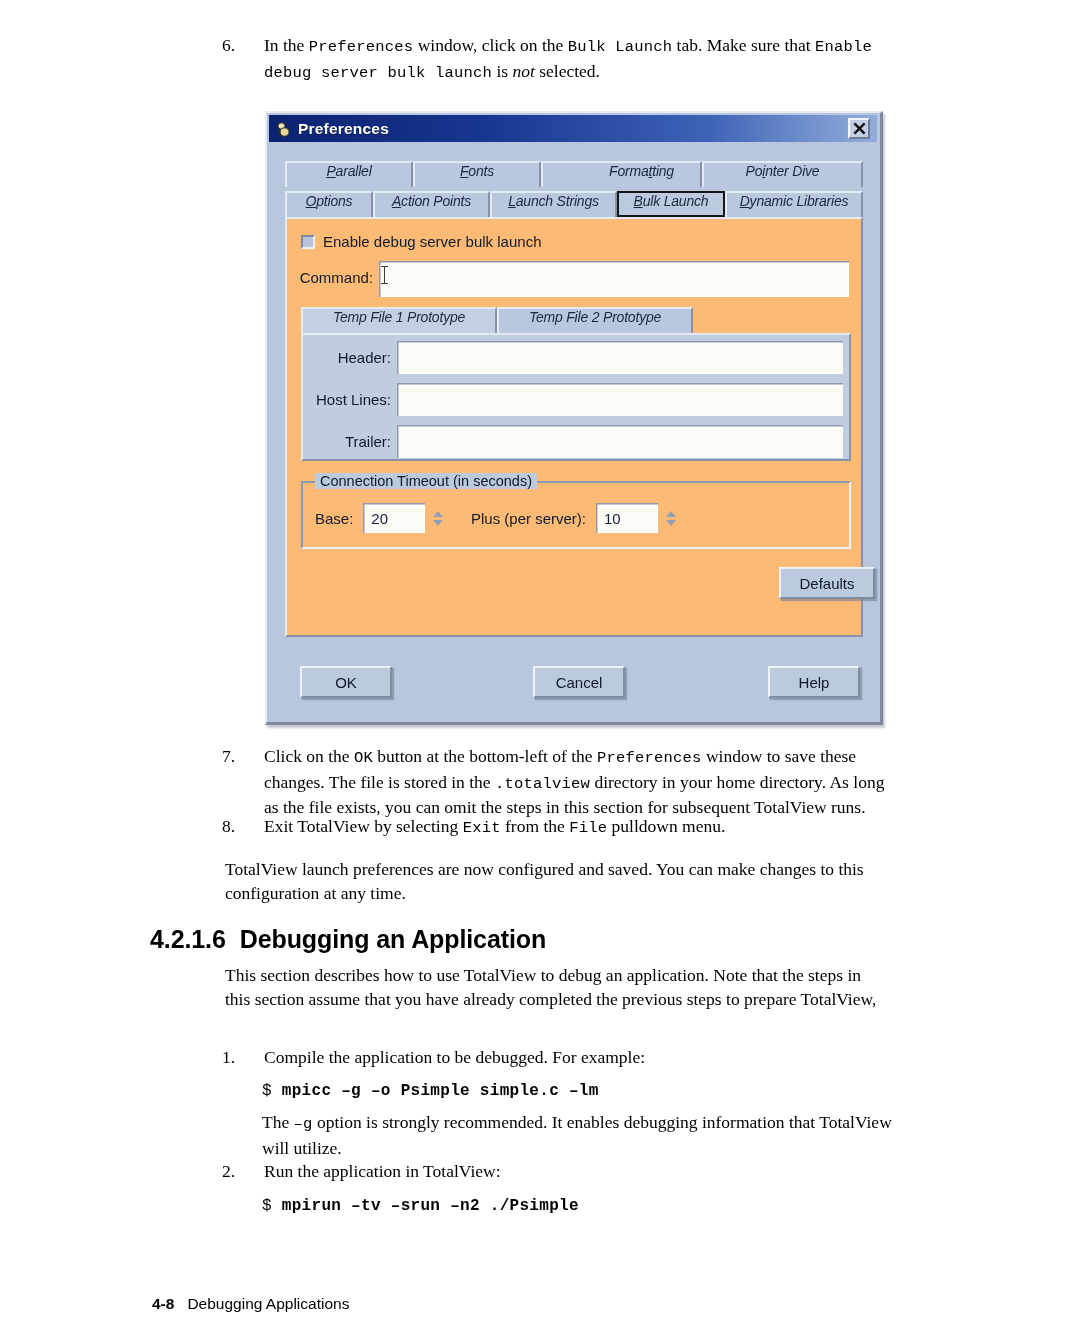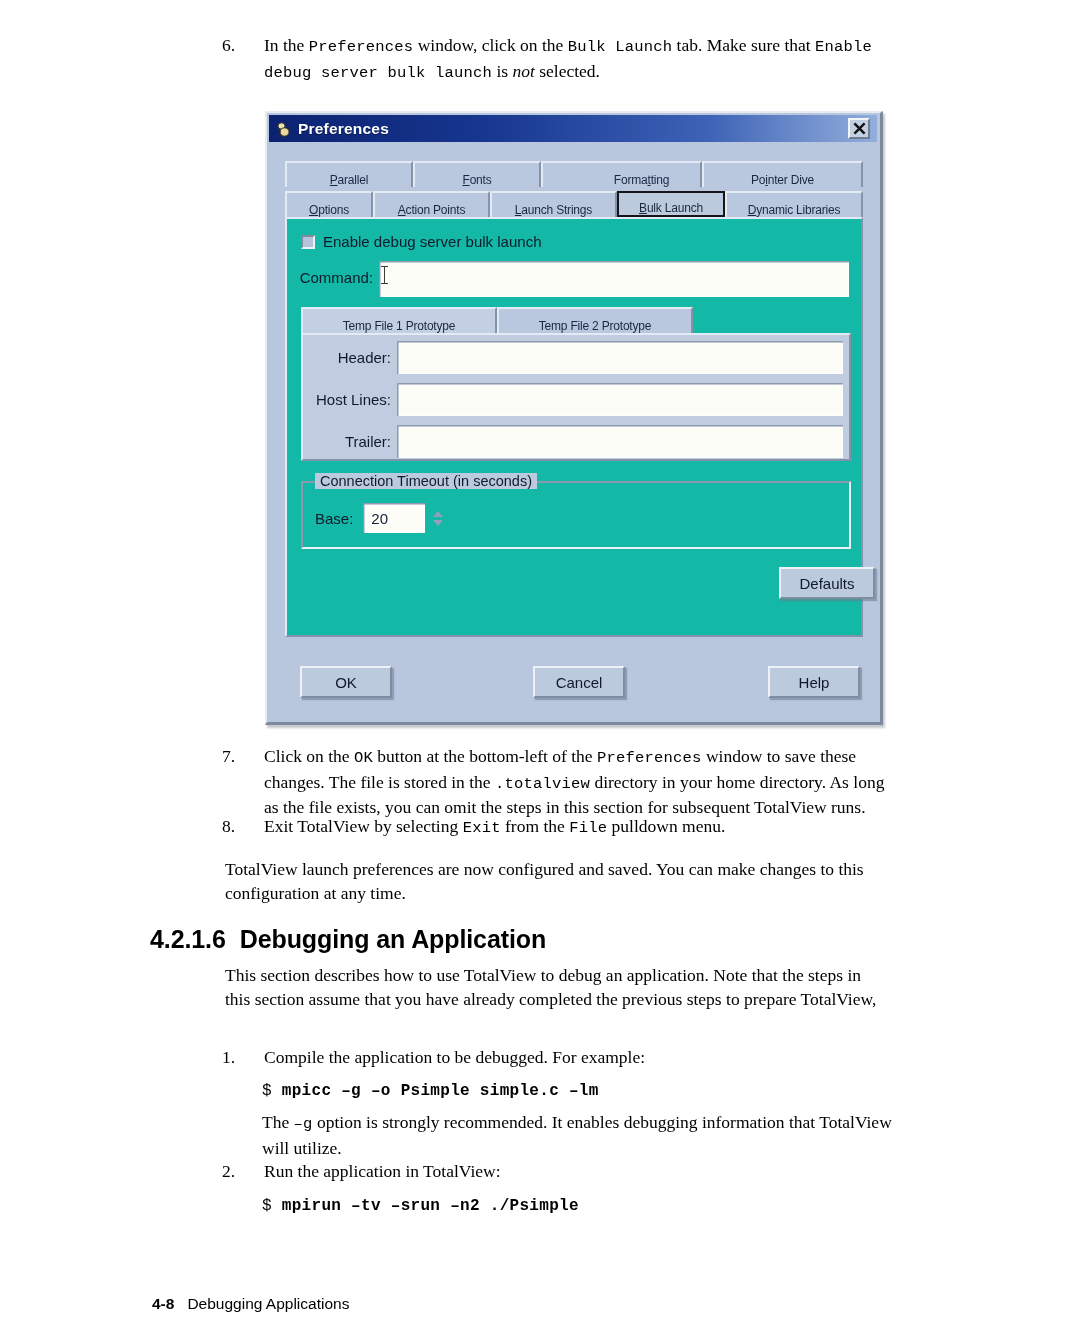--- a/index.html
+++ b/index.html
@@ -136,41 +136,42 @@
 
   
   .tabrow {
     position: absolute;
     display: flex;
     align-items: flex-end;
   }
   .tab {
     background: #b9c7df;
     color: #1b2840;
-    font-size: 12px;
+    font-size: 14px;
     height: 26px;
     display: flex;
-    align-items: flex-end;
+    align-items: flex-start;
     justify-content: center;
     box-sizing: border-box;
     border-top: 2px solid #e4eaf3;
     border-left: 2px solid #e4eaf3;
     border-right: 2px solid #8593aa;
     position: relative;
     letter-spacing: -0.2px;
+    font-style: italic;
   }
   .tab.sel {
     border: 2px solid #14161a;
     background: #bccade;
     font-weight: normal;
   }
 
   .tabpanel {
     position: absolute;
-    background: #14b8a6;
+    background: #fdba74;
     border-top: 2px solid #e4eaf3;
     border-left: 2px solid #e4eaf3;
     border-right: 2px solid #8593aa;
     border-bottom: 2px solid #8593aa;
     box-sizing: border-box;
   }
 
   .checkrow {
     position: absolute;
     display: flex;
@@ -390,20 +391,28 @@
 
         <div class="spin-wrap" style="left:12px; top:20px;">
           <span class="fieldlabel" style="position:relative; left:0; top:0; width:auto; margin-right:10px;">Base:</span>
           <span class="spinbox">20</span>
           <span class="spin-arrows">
             <span class="up"></span>
             <span class="dn"></span>
           </span>
         </div>
 
+        <div class="spin-wrap" style="left:168px; top:20px;">
+          <span class="fieldlabel" style="position:relative; left:0; top:0; width:auto; margin-right:10px;">Plus (per server):</span>
+          <span class="spinbox">10</span>
+          <span class="spin-arrows">
+            <span class="up"></span>
+            <span class="dn"></span>
+          </span>
+        </div>
       </div>
 
       <div class="btn" style="left:492px; top:348px; width:96px; height:32px;">Defaults</div>
     </div>
 
     <div class="btn" style="left:33px; top:553px; width:92px; height:32px;">OK</div>
     <div class="btn" style="left:266px; top:553px; width:92px; height:32px;">Cancel</div>
     <div class="btn" style="left:501px; top:553px; width:92px; height:32px;">Help</div>
   </div>
 

